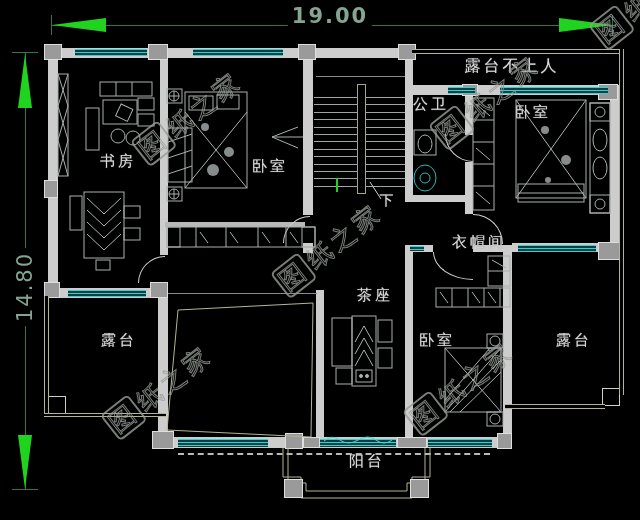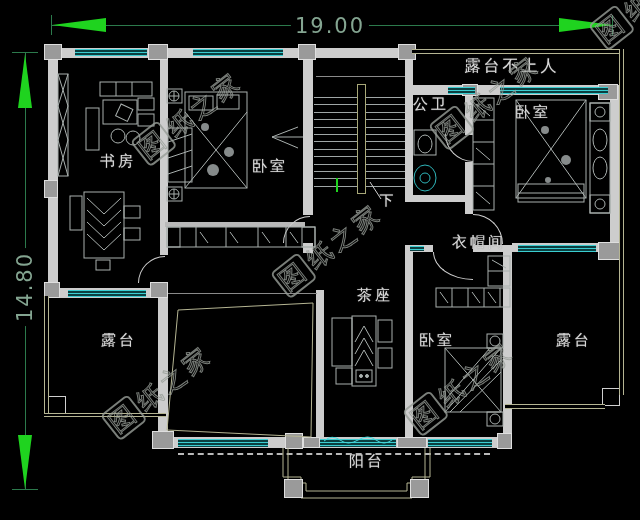--- a/index.html
+++ b/index.html
@@ -44,21 +44,21 @@
 </head>
 <body>
 
 <div class="canvas">
 
   <div class="dimline" style="left:52px;top:25px;width:561px;height:1px;"></div>
   <div class="dimline" style="left:51px;top:15px;width:1px;height:20px;"></div>
   <div class="dimline" style="left:612px;top:15px;width:1px;height:20px;"></div>
   <div class="arrow" style="left:52px;top:18px;border-top:7px solid transparent;border-bottom:7px solid transparent;border-right:54px solid #1fd31f;"></div>
   <div class="arrow" style="left:559px;top:18px;border-top:7px solid transparent;border-bottom:7px solid transparent;border-left:54px solid #1fd31f;"></div>
-  <div class="dimtxt" style="left:330px;top:14px;transform:translateX(-50%);">19.00</div>
+  <div class="dimtxt" style="left:330px;top:4px;transform:translateX(-50%);font-weight:bold;">19.00</div>
 
   <div class="dimline" style="left:25px;top:53px;width:1px;height:437px;"></div>
   <div class="dimline" style="left:12px;top:52px;width:26px;height:1px;"></div>
   <div class="dimline" style="left:12px;top:489px;width:26px;height:1px;"></div>
   <div class="arrow" style="left:18px;top:54px;border-left:7px solid transparent;border-right:7px solid transparent;border-bottom:54px solid #1fd31f;"></div>
   <div class="arrow" style="left:18px;top:435px;border-left:7px solid transparent;border-right:7px solid transparent;border-top:54px solid #1fd31f;"></div>
   <div class="dimtxt" style="left:25px;top:287px;transform:translate(-50%,-50%) rotate(-90deg);">14.80</div>
 
   <div class="w" style="left:48px;top:48px;width:362px;height:10px;"></div>
   <div class="w" style="left:48px;top:48px;width:10px;height:250px;"></div>

